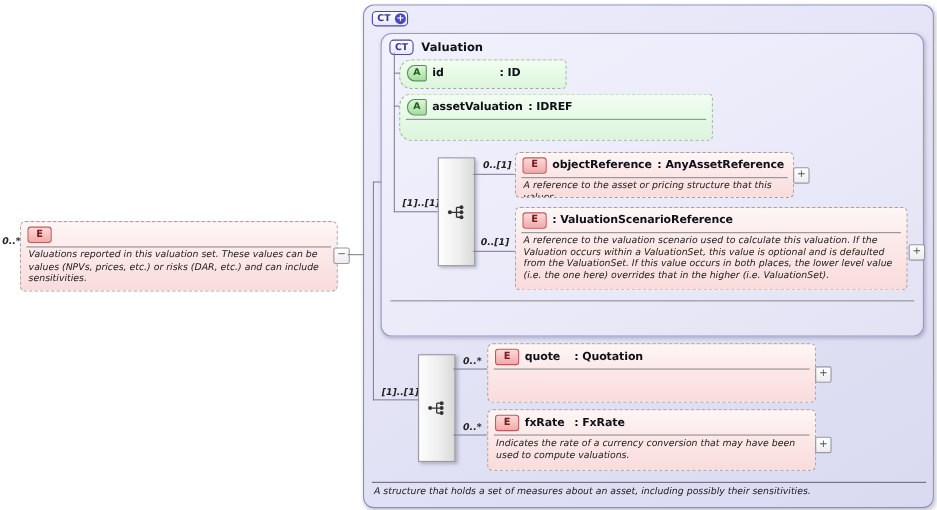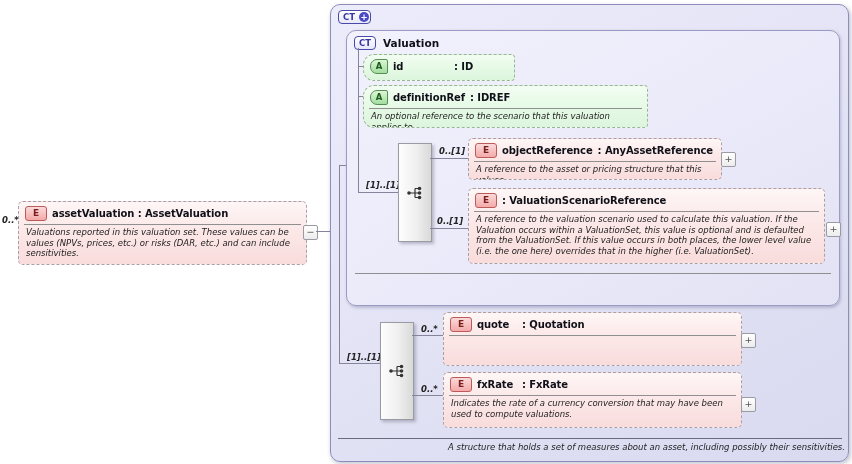--- a/index.html
+++ b/index.html
@@ -62,21 +62,20 @@
 </style>
 </head>
 <body>
 
 <div id="canvas">
 
   <div class="card" style="left:2px;top:215px;">0..*</div>
   <div class="ebox" style="left:18px;top:201px;width:287px;height:62px;">
     <div class="head">
       <span class="badge-e">E</span>
-      <span class="nm">assetValuation : AssetValuation</span>
     </div>
     <div class="divider"></div>
     <div class="ann">Valuations reported in this valuation set. These values can be values (NPVs, prices, etc.) or risks (DAR, etc.) and can include sensitivities.</div>
   </div>
   <div class="expander" style="left:303px;top:225px;">−</div>
   <div class="hline" style="left:316px;top:231px;width:24px;"></div>
 
   <div class="ctbox" style="left:330px;top:4px;width:517px;height:456px;">
     <div class="cthead">
       <span class="ctbadge plus"><span>CT</span><span class="plusdot">+</span></span>
@@ -104,25 +103,24 @@
     <div class="head">
       <span class="badge-a">A</span>
       <span class="nm col56">id</span>
       <span class="ty">: ID</span>
     </div>
   </div>
 
   <div class="abox" style="left:363px;top:85px;width:283px;height:41px;">
     <div class="head">
       <span class="badge-a">A</span>
-      <span class="nm">definitionRef</span>
+      <span class="nm">assetValuation</span>
       <span class="ty">: IDREF</span>
     </div>
     <div class="divider"></div>
-    <div class="ann">An optional reference to the scenario that this valuation applies to.</div>
   </div>
 
   <div class="seq" style="left:398px;top:143px;height:97px;">
     <svg width="18" height="16" viewBox="0 0 18 16">
       <g stroke="#333" stroke-width="1.2" fill="none">
         <path d="M3 8 H9 M9 3.5 V12.5 M9 3.5 H13 M9 8 H13 M9 12.5 H13"></path>
       </g>
       <g fill="#333">
         <circle cx="3" cy="8" r="1.8"></circle>
           <circle cx="13.5" cy="3.5" r="1.8"></circle>
@@ -192,15 +190,15 @@
       <span class="badge-e">E</span>
       <span class="nm col40">fxRate</span>
       <span class="ty">: FxRate</span>
     </div>
     <div class="divider"></div>
     <div class="ann">Indicates the rate of a currency conversion that may have been used to compute valuations.</div>
   </div>
   <div class="expander" style="left:741px;top:397px;">+</div>
 
   <div class="hline" style="left:338px;top:438px;width:504px;background:#6a6a80;"></div>
-  <div class="ann" style="position:absolute;left:333px;top:440px;width:505px;text-align:right;">A structure that holds a set of measures about an asset, including possibly their sensitivities.</div>
+  <div class="ann" style="position:absolute;left:333px;top:440px;width:505px;">A structure that holds a set of measures about an asset, including possibly their sensitivities.</div>
 
 </div>
 
 </body></html>

